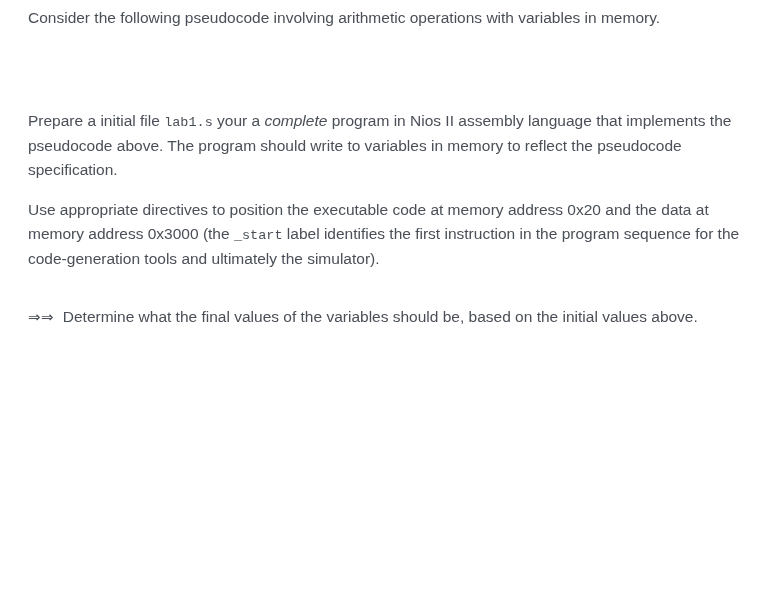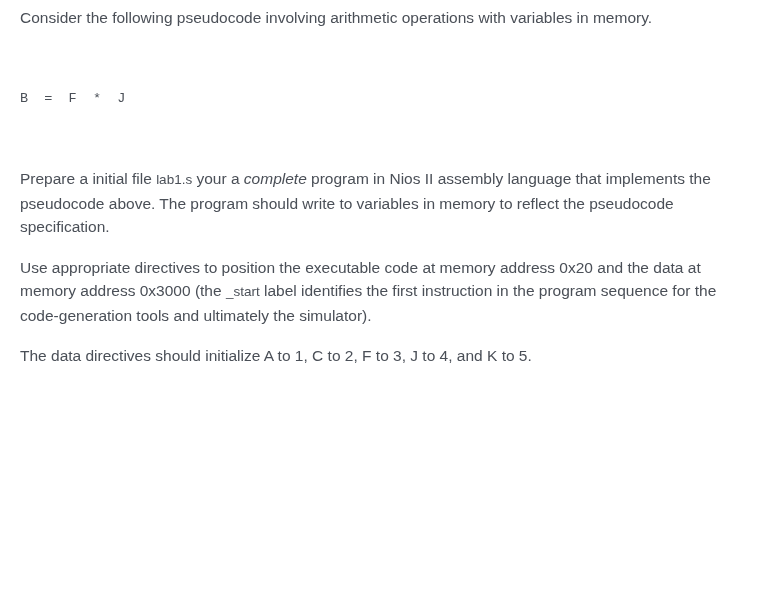--- a/index.html
+++ b/index.html
@@ -12,21 +12,21 @@
     height: 593px;
     overflow: hidden;
     font-family: "Liberation Sans", sans-serif;
     color: #4a4f57;
     -webkit-font-smoothing: antialiased;
   }
   .page {
     box-sizing: border-box;
     width: 781px;
     height: 593px;
-    padding: 6px 16px 0 20px;
+    padding: 6px 16px 0 28px;
     background: #ffffff;
   }
   .para {
     font-size: 15.5px;
     line-height: 23.5px;
     color: #4a4f57;
     margin: 0;
     max-width: 726px;
   }
   .gap-lg { height: 20px; }
@@ -36,21 +36,21 @@
     font-family: "Liberation Mono", "DejaVu Sans Mono", monospace;
     font-size: 13.5px;
     line-height: 19.5px;
     color: #4a4f57;
     white-space: pre;
     margin: 0;
   }
   .code-line { white-space: pre; }
 
   code, .inline-code {
-    font-family: Liberation Sans, sans-serif;
+    font-family: Liberation Mono, monospace;
     font-size: 13.5px;
     color: #4a4f57;
     white-space: pre;
   }
   em, .it {
   }
   .arrows {
     font-family: "DejaVu Sans", sans-serif;
     font-size: 15px;
     letter-spacing: 0.5px;
@@ -59,34 +59,33 @@
 </head>
 <body>
 
 <div class="page">
 
   <p class="para">Consider the following pseudocode involving arithmetic operations with variables in memory.</p>
 
   <div class="gap-lg"></div>
 
   <div class="code-block">
-    <div class="code-line">B  =  F  *  J</div>
   </div>
 
   <div class="gap-lg"></div>
 
   <p class="para"><span>Prepare a initial file </span><code class="inline-code">lab1.s</code><span> your a </span><em>complete</em><span> program in Nios II assembly language that implements the pseudocode above. The program should write to variables in memory to reflect the pseudocode specification.</span></p>
 
   <div class="gap-md"></div>
 
   <p class="para"><span>Use appropriate directives to position the executable code at memory address 0x20 and the data at memory address 0x3000 (the </span><code class="inline-code">_start</code><span> label identifies the first instruction in the program sequence for the code-generation tools and ultimately the simulator).</span></p>
 
   <div class="gap-md"></div>
 
-  <p class="para">The data directives should initialize A to 1,   C to 2,   F to 3,   J to 4,   and  K to 5.</p>
 
   <div class="gap-md"></div>
 
+  <p class="para"><span class="arrows">⇒⇒</span><span>&nbsp;&nbsp;</span><span>Determine what the final values of the variables should be, based on the initial values above.</span></p>
 
   <div class="gap-md"></div>
 
 
 </div>
 
 </body></html>

